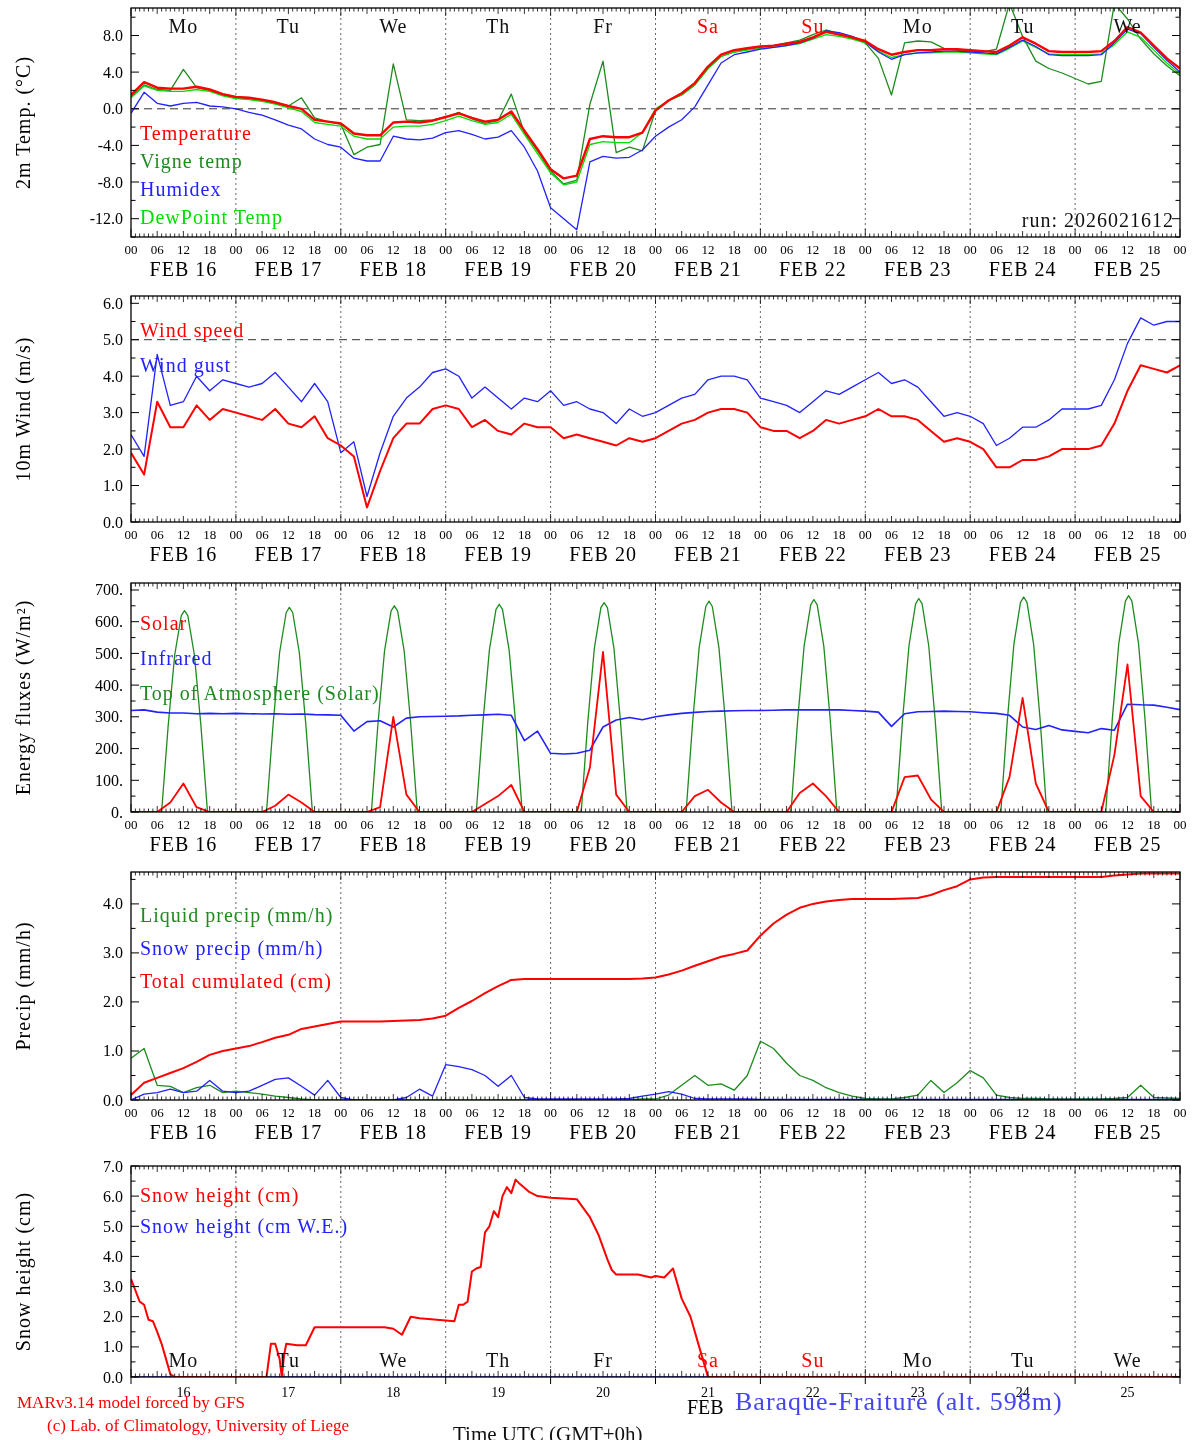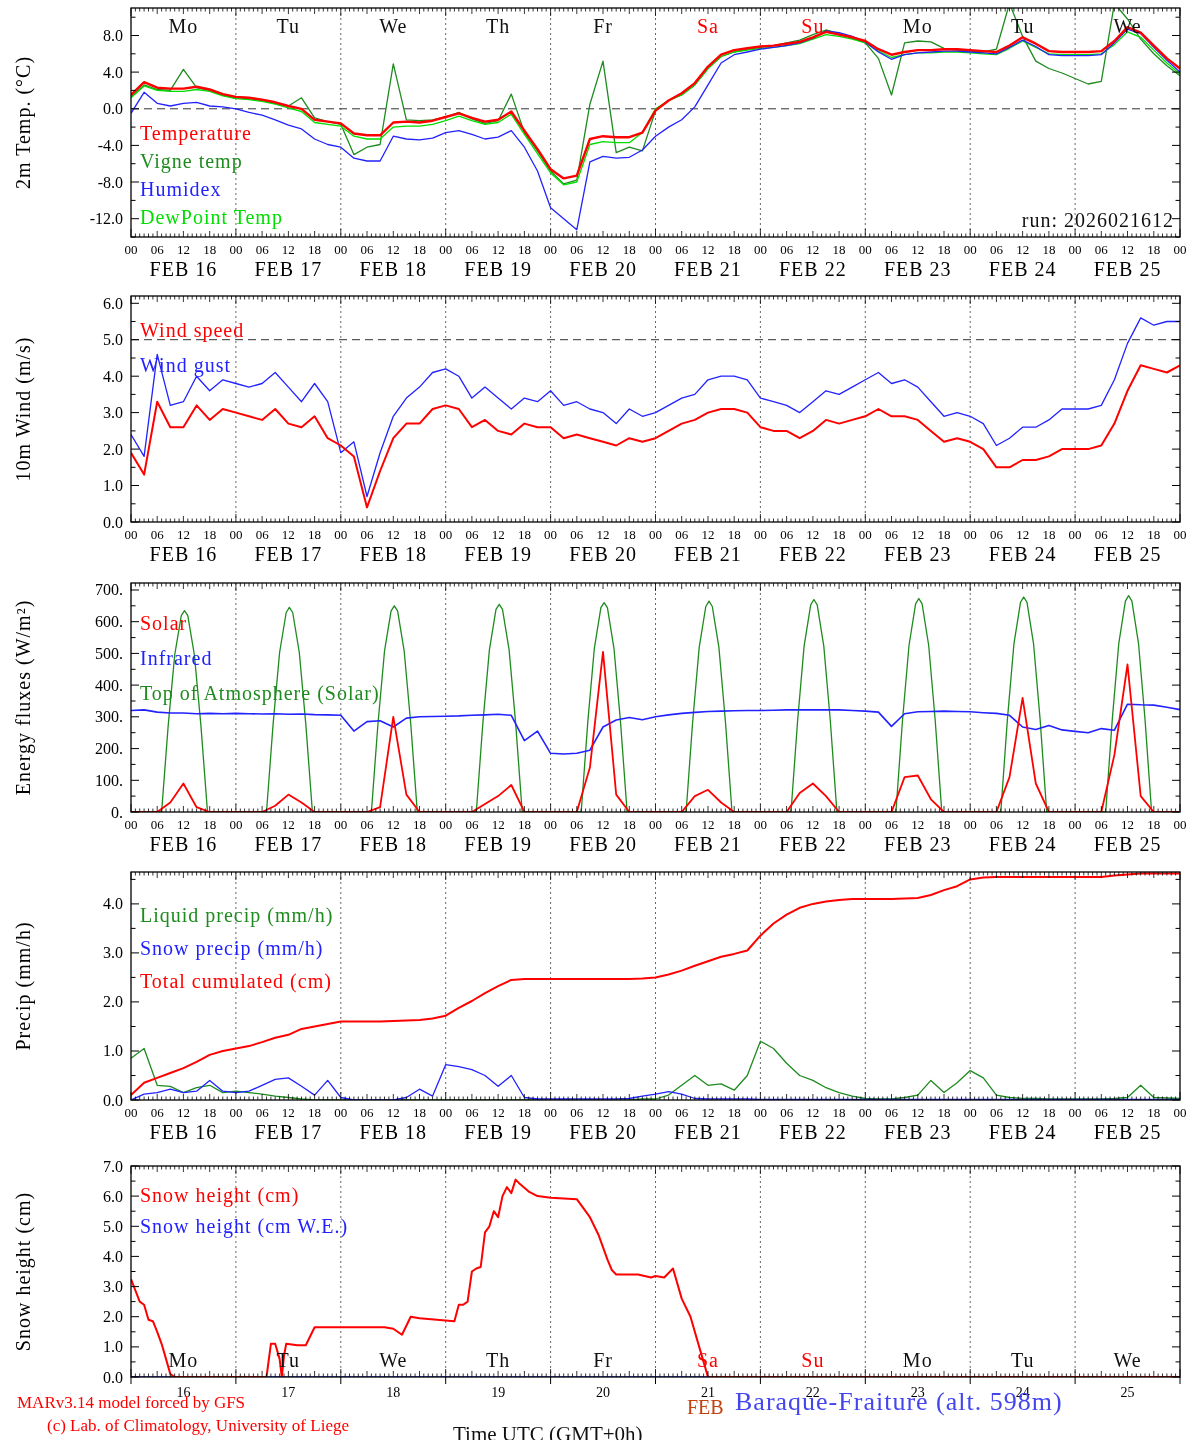--- a/index.html
+++ b/index.html
@@ -4,21 +4,21 @@
 <style>
   html,body{margin:0;padding:0;background:#fff;}
   #stage{position:relative;width:1194px;height:1440px;background:#fff;overflow:hidden;
          font-family:"Liberation Serif", serif;}
   #plot-svg{position:absolute;left:0;top:0;}
   .ov{position:absolute;white-space:nowrap;text-align:center;}
   .run-label{right:20px;top:209px;font-size:20px;color:#111;letter-spacing:1px;}
   .credit1{left:17px;top:1393px;font-size:17px;color:#ff0000;}
   .credit2{left:3px;top:1416px;font-size:17px;color:#ff0000;margin-left:44px;}
   .xaxis-title{left:453px;top:1395px;font-size:21px;color:#111;margin-top:27px;}
-  .month-label{left:687px;top:1396px;font-size:20px;color:#c2410c;}
+  .month-label{left:687px;top:1396px;font-size:20px;color:#000000;}
   .station-title{left:735px;top:1387px;font-size:26px;color:#4545ee;letter-spacing:1px;}
 </style>
 </head>
 <body>
 
 <div id="stage">
   <svg id="plot-svg" width="1194" height="1440">
       <defs>
         <clipPath id="clip0">
           <rect x="131" y="8" width="1049" height="229"></rect>

